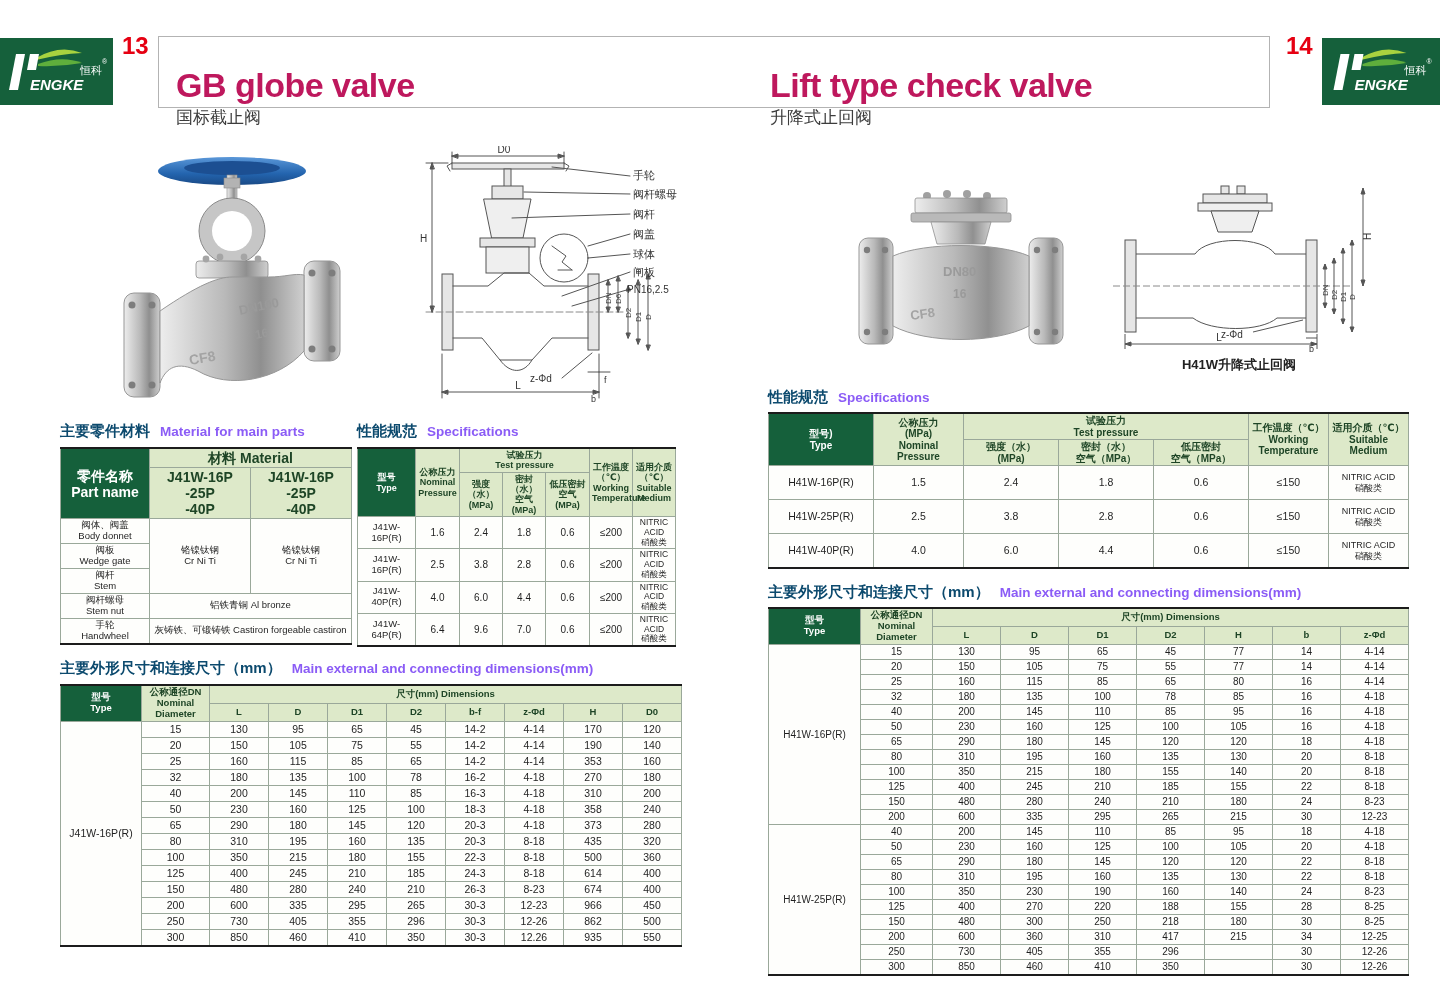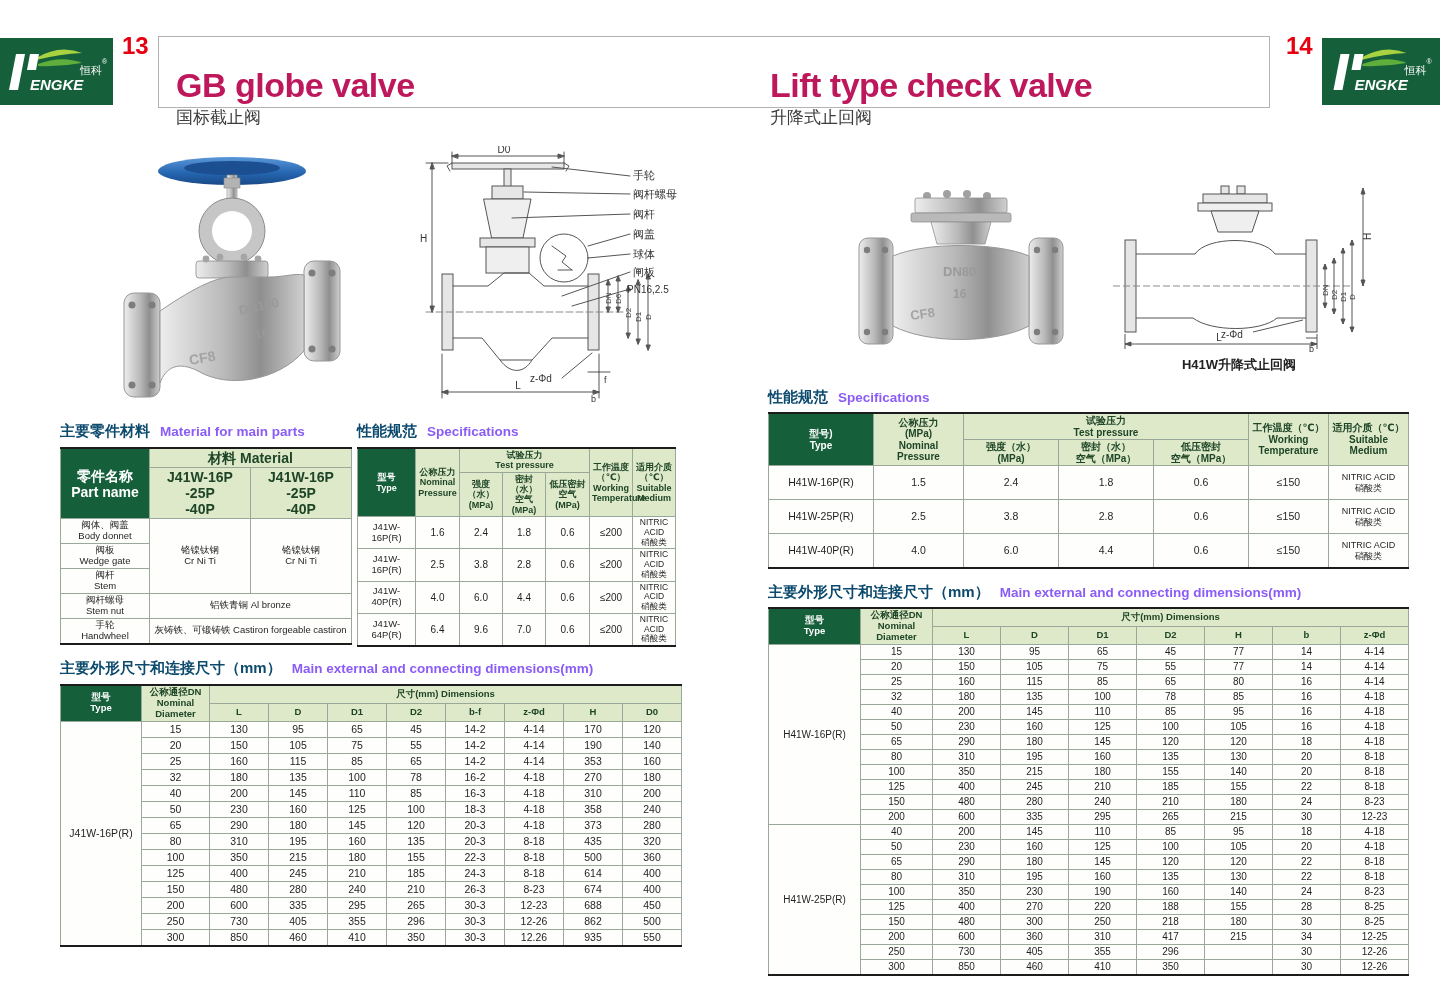--- a/index.html
+++ b/index.html
@@ -519,21 +519,21 @@
             <td>400</td>
           </tr>
           <tr>
             <td>200</td>
             <td>600</td>
             <td>335</td>
             <td>295</td>
             <td>265</td>
             <td>30-3</td>
             <td>12-23</td>
-            <td>688</td>
+            <td>966</td>
             <td>450</td>
           </tr>
           <tr>
             <td>250</td>
             <td>730</td>
             <td>405</td>
             <td>355</td>
             <td>296</td>
             <td>30-3</td>
             <td>12-26</td>

